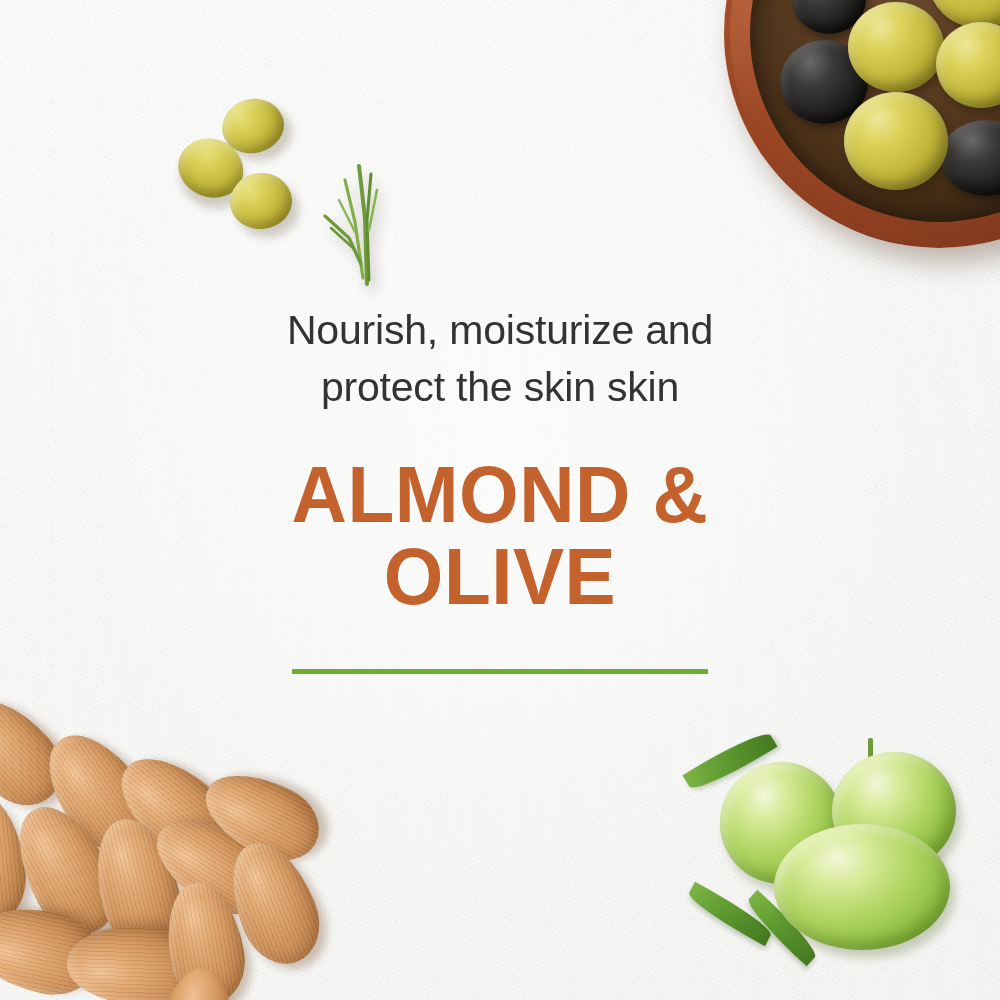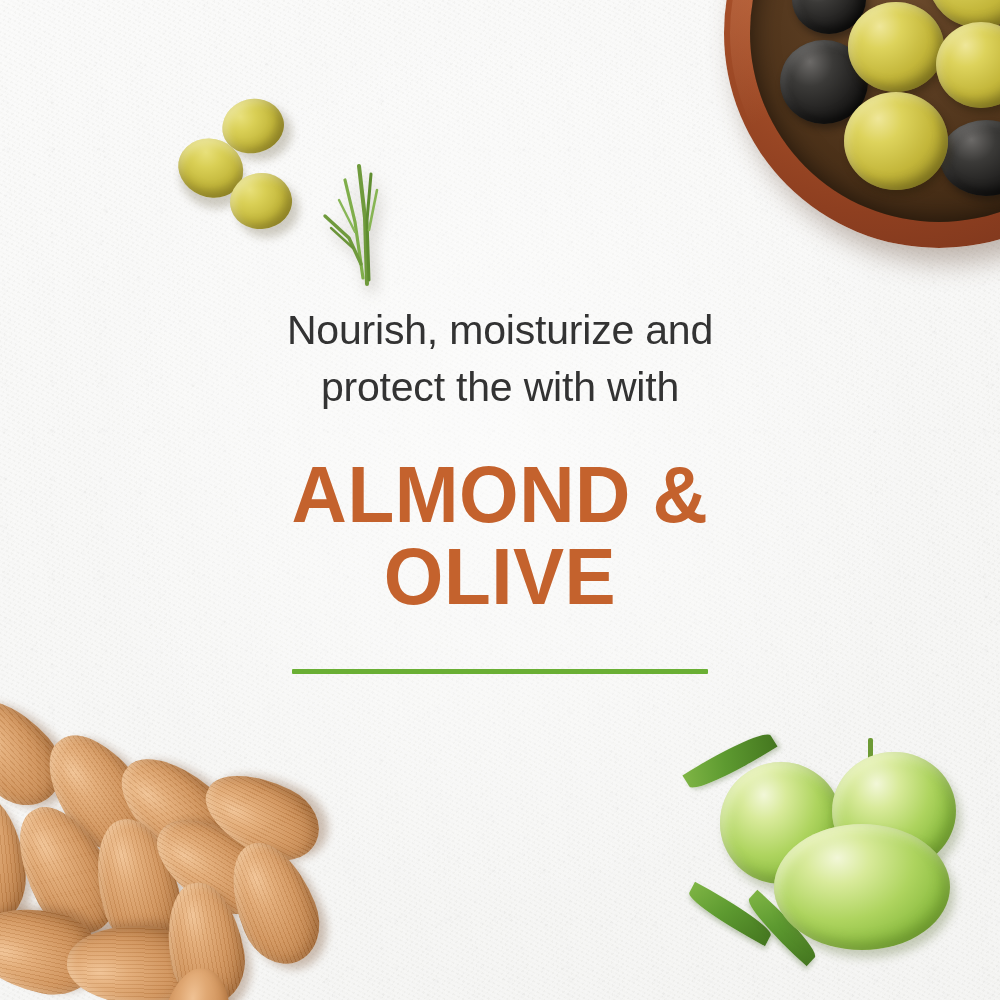--- a/index.html
+++ b/index.html
@@ -280,20 +280,20 @@
 
     <div class="olive-stem" style="left:178px; top:18px; width:5px; height:24px;"></div>
 
     <div class="g-olive" style="left:30px;  top:42px;  width:122px; height:122px;"></div>
     <div class="g-olive" style="left:142px; top:32px;  width:124px; height:118px;"></div>
     <div class="g-olive" style="left:84px;  top:104px; width:176px; height:126px; border-radius:50%;"></div>
   </div>
 
   <div id="text-block">
     <p id="subheading">Nourish, moisturize and
-protect the with with</p>
+protect the skin skin</p>
     <h1 id="main-title">ALMOND &amp;
 OLIVE</h1>
   </div>
 
   <div id="divider"></div>
 
 </div>
 
 </body></html>

